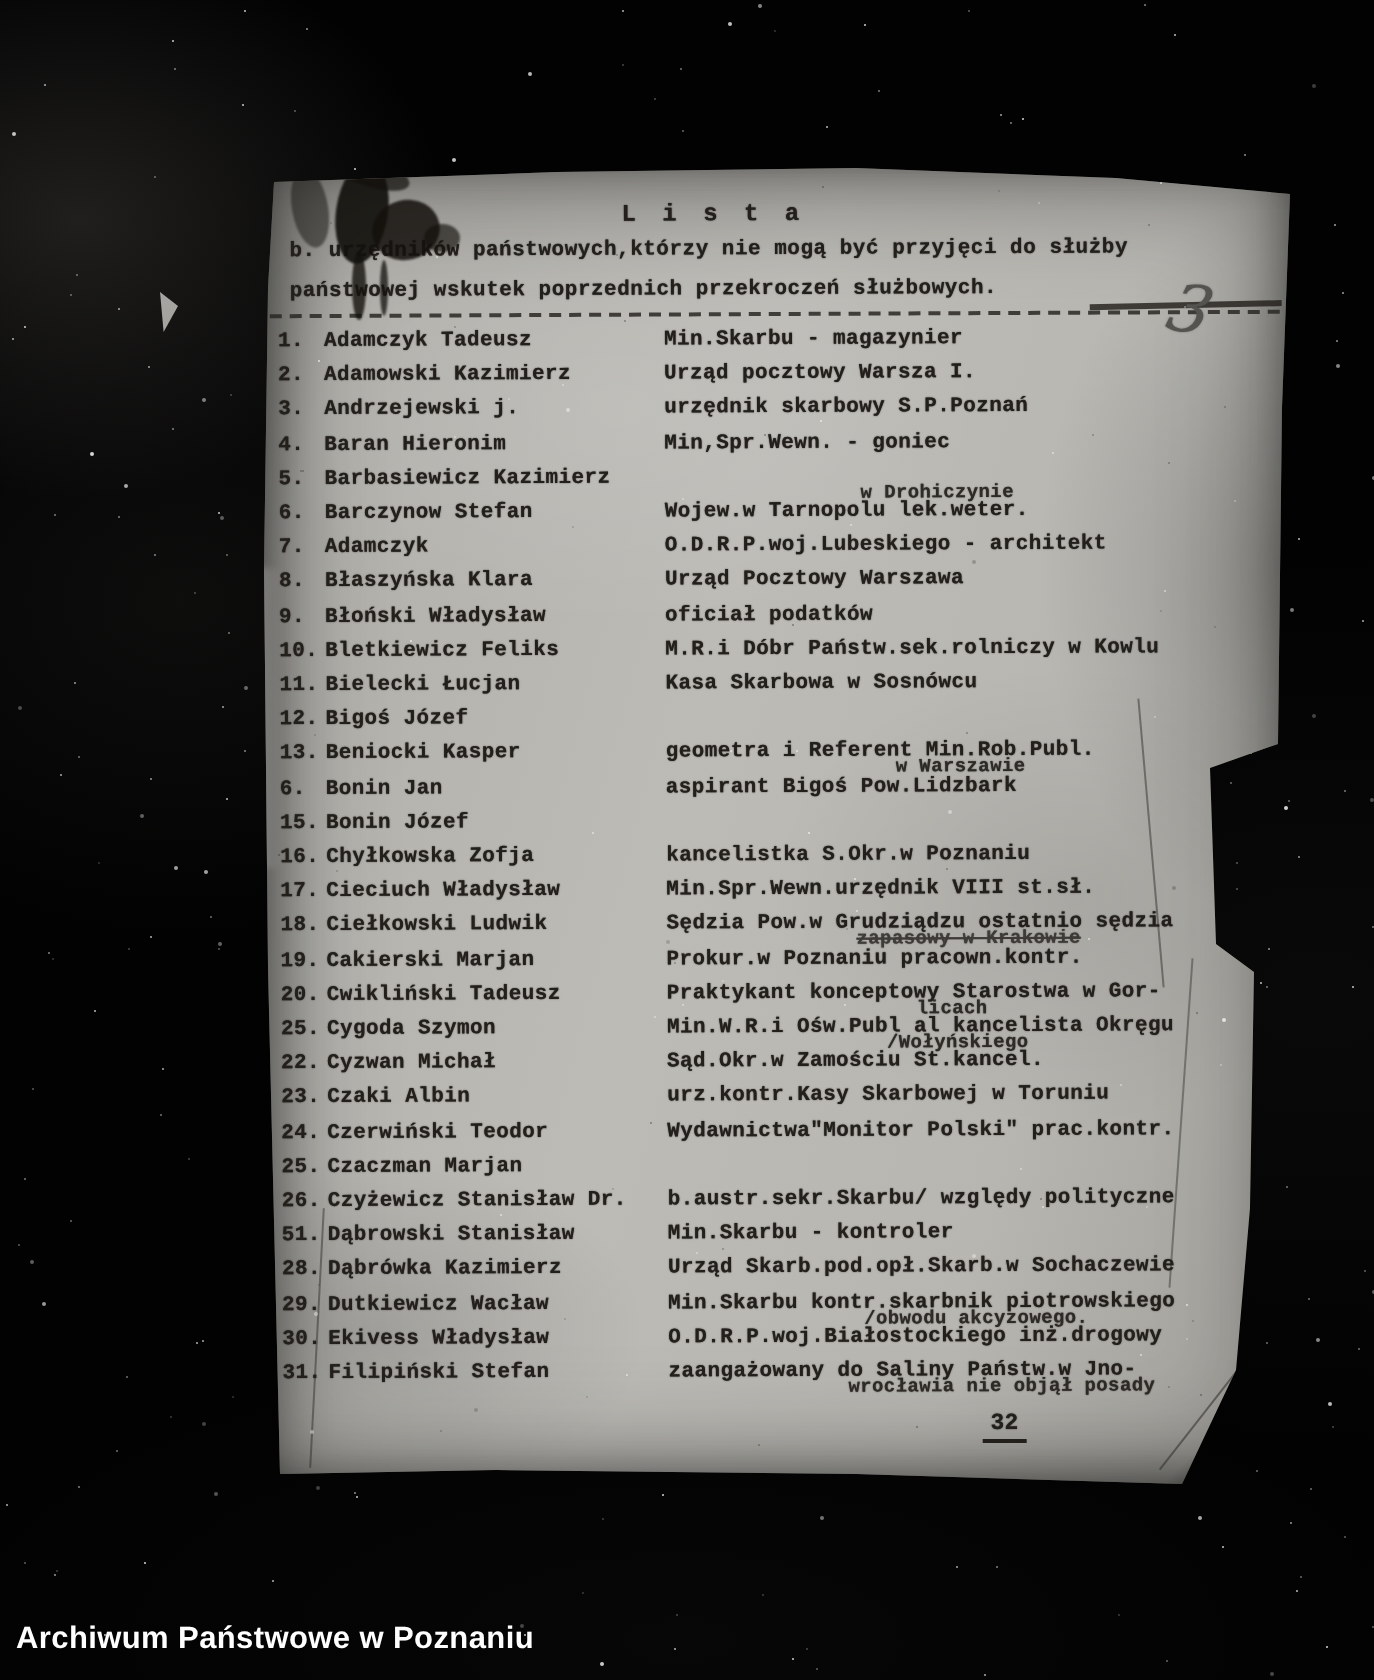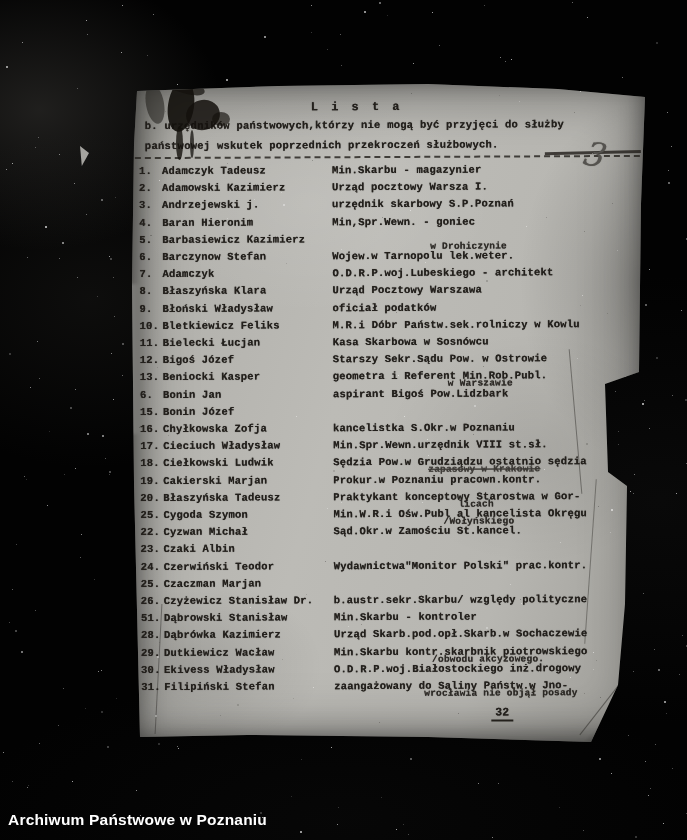--- a/index.html
+++ b/index.html
@@ -470,32 +470,32 @@
           <div class="row" style="top: 97.2px;"><span class="no">2.</span><span class="name">Adamowski Kazimierz</span><span class="desc">Urząd pocztowy Warsza I.</span></div>
           <div class="row" style="top: 114.4px;"><span class="no">3.</span><span class="name">Andrzejewski j.</span><span class="desc">urzędnik skarbowy S.P.Poznań</span></div>
           <div class="row" style="top: 131.6px;"><span class="no">4.</span><span class="name">Baran Hieronim</span><span class="desc">Min,Spr.Wewn. - goniec</span></div>
           <div class="row" style="top: 148.8px;"><span class="no">5.</span><span class="name">Barbasiewicz Kazimierz</span><span class="sub" style="left: 291px;">w Drohiczynie</span></div>
           <div class="row" style="top: 166px;"><span class="no">6.</span><span class="name">Barczynow Stefan</span><span class="desc">Wojew.w Tarnopolu lek.weter.</span></div>
           <div class="row" style="top: 183.2px;"><span class="no">7.</span><span class="name">Adamczyk</span><span class="desc">O.D.R.P.woj.Lubeskiego - architekt</span></div>
           <div class="row" style="top: 200.4px;"><span class="no">8.</span><span class="name">Błaszyńska Klara</span><span class="desc">Urząd Pocztowy Warszawa</span></div>
           <div class="row" style="top: 217.6px;"><span class="no">9.</span><span class="name">Błoński Władysław</span><span class="desc">oficiał podatków</span></div>
           <div class="row" style="top: 234.8px;"><span class="no">10.</span><span class="name">Bletkiewicz Feliks</span><span class="desc">M.R.i Dóbr Państw.sek.rolniczy w Kowlu</span></div>
           <div class="row" style="top: 252px;"><span class="no">11.</span><span class="name">Bielecki Łucjan</span><span class="desc">Kasa Skarbowa w Sosnówcu</span></div>
-          <div class="row" style="top: 269.2px;"><span class="no">12.</span><span class="name">Bigoś Józef</span><span class="desc">Starszy Sekr.Sądu Pow. w Ostrowie</span></div>
+          <div class="row" style="top: 269.2px;"><span class="no">12.</span><span class="name">Bigoś Józef</span></div>
           <div class="row" style="top: 286.4px;"><span class="no">13.</span><span class="name">Beniocki Kasper</span><span class="desc">geometra i Referent Min.Rob.Publ.</span><span class="sub" style="left: 308px;">w Warszawie</span></div>
           <div class="row" style="top: 303.6px;"><span class="no">6.</span><span class="name">Bonin Jan</span><span class="desc">aspirant Bigoś Pow.Lidzbark</span></div>
           <div class="row" style="top: 320.8px;"><span class="no">15.</span><span class="name">Bonin Józef</span></div>
           <div class="row" style="top: 338px;"><span class="no">16.</span><span class="name">Chyłkowska Zofja</span><span class="desc">kancelistka S.Okr.w Poznaniu</span></div>
           <div class="row" style="top: 355.2px;"><span class="no">17.</span><span class="name">Cieciuch Władysław</span><span class="desc">Min.Spr.Wewn.urzędnik VIII st.sł.</span></div>
           <div class="row" style="top: 372.4px;"><span class="no">18.</span><span class="name">Ciełkowski Ludwik</span><span class="desc">Sędzia Pow.w Grudziądzu ostatnio sędzia</span><span class="sub strike" style="left: 288px;">zapasowy w Krakowie</span></div>
           <div class="row" style="top: 389.6px;"><span class="no">19.</span><span class="name">Cakierski Marjan</span><span class="desc">Prokur.w Poznaniu pracown.kontr.</span></div>
-          <div class="row" style="top: 406.8px;"><span class="no">20.</span><span class="name">Błaszyńska Tadeusz</span><span class="desc">Praktykant konceptowy Starostwa w Gor-</span><span class="sub" style="left: 318px;">licach</span></div>
+          <div class="row" style="top: 406.8px;"><span class="no">20.</span><span class="name">Cwikliński Tadeusz</span><span class="desc">Praktykant konceptowy Starostwa w Gor-</span><span class="sub" style="left: 318px;">licach</span></div>
           <div class="row" style="top: 424px;"><span class="no">25.</span><span class="name">Cygoda Szymon</span><span class="desc">Min.W.R.i Ośw.Publ al kancelista Okręgu</span><span class="sub" style="left: 303px;">/Wołyńskiego</span></div>
           <div class="row" style="top: 441.2px;"><span class="no">22.</span><span class="name">Cyzwan Michał</span><span class="desc">Sąd.Okr.w Zamościu St.kancel.</span></div>
-          <div class="row" style="top: 458.4px;"><span class="no">23.</span><span class="name">Czaki Albin</span></div>
+          <div class="row" style="top: 458.4px;"><span class="no">23.</span><span class="name">Czaki Albin</span><span class="desc">urz.kontr.Kasy Skarbowej w Toruniu</span></div>
           <div class="row" style="top: 475.6px;"><span class="no">24.</span><span class="name">Czerwiński Teodor</span><span class="desc">Wydawnictwa"Monitor Polski" prac.kontr.</span></div>
           <div class="row" style="top: 492.8px;"><span class="no">25.</span><span class="name">Czaczman Marjan</span></div>
           <div class="row" style="top: 510px;"><span class="no">26.</span><span class="name">Czyżewicz Stanisław Dr.</span><span class="desc">b.austr.sekr.Skarbu/ względy polityczne</span></div>
           <div class="row" style="top: 527.2px;"><span class="no">51.</span><span class="name">Dąbrowski Stanisław</span><span class="desc">Min.Skarbu - kontroler</span></div>
           <div class="row" style="top: 544.4px;"><span class="no">28.</span><span class="name">Dąbrówka Kazimierz</span><span class="desc">Urząd Skarb.pod.opł.Skarb.w Sochaczewie</span></div>
           <div class="row" style="top: 561.6px;"><span class="no">29.</span><span class="name">Dutkiewicz Wacław</span><span class="desc">Min.Skarbu kontr.skarbnik piotrowskiego</span><span class="sub" style="left: 291px;">/obwodu akcyzowego.</span></div>
           <div class="row" style="top: 578.8px;"><span class="no">30.</span><span class="name">Ekivess Władysław</span><span class="desc">O.D.R.P.woj.Białostockiego inż.drogowy</span></div>
           <div class="row" style="top: 596px;"><span class="no">31.</span><span class="name">Filipiński Stefan</span><span class="desc">zaangażowany do Saliny Państw.w Jno-</span><span class="sub" style="left: 283px;">wrocławia nie objął posady</span></div>
         </div>
 

